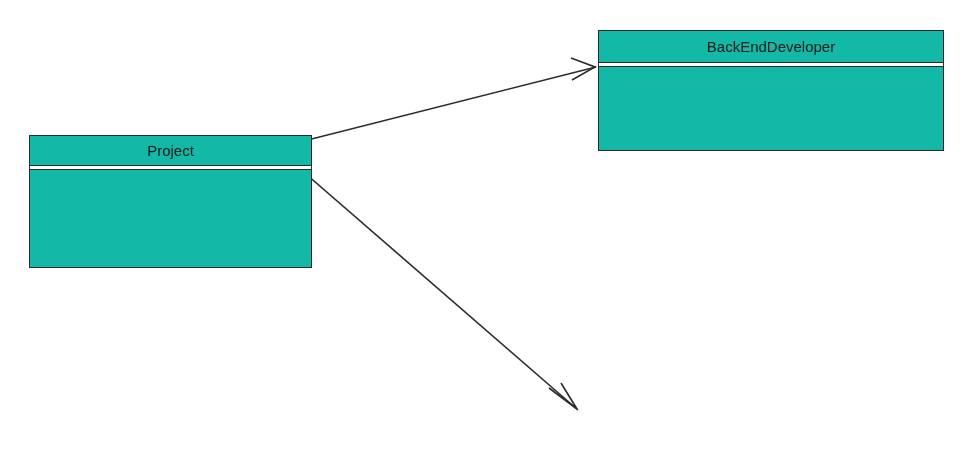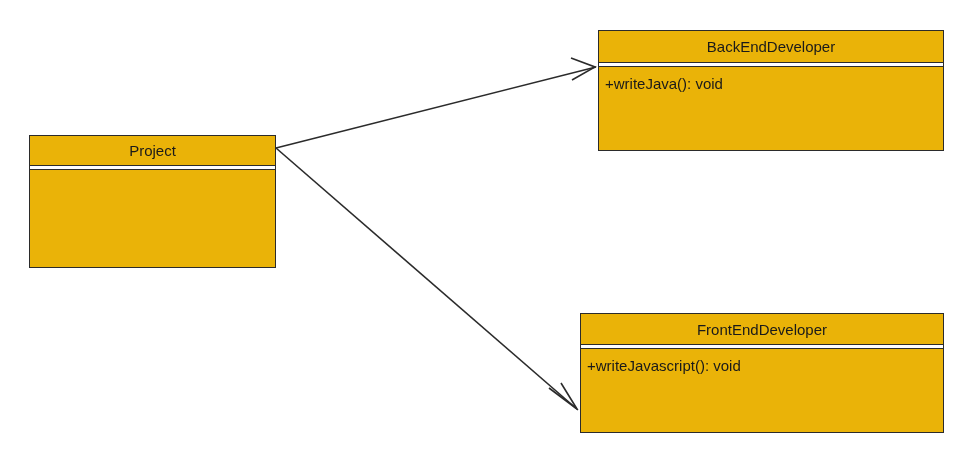--- a/index.html
+++ b/index.html
@@ -22,21 +22,21 @@
   #edges {
     position: absolute;
     left: 0;
     top: 0;
     width: 974px;
     height: 466px;
   }
   .uml-class {
     position: absolute;
     box-sizing: border-box;
-    background: #eab308;
+    background: #14b8a6;
     border: 1.6px solid #2b2b2b;
   }
   .uml-header {
     box-sizing: border-box;
     text-align: center;
     color: #1a1a1a;
     font-size: 15px;
     line-height: 1;
     display: flex;
     align-items: center;
@@ -54,21 +54,21 @@
     padding: 7px 6px 0 6px;
   }
   .uml-member {
     font-size: 15px;
     line-height: 1.35;
     color: #1a1a1a;
     white-space: nowrap;
   }
 
   
-  #class-project       { left: 29px;  top: 135px; width: 247px; height: 133px; }
+  #class-project       { left: 29px;  top: 135px; width: 283px; height: 133px; }
   #class-project .uml-header  { height: 30px; }
   #class-project .uml-members { height: 96px; }
 
   #class-backend       { left: 598px; top: 30px;  width: 346px; height: 121px; }
   #class-backend .uml-header  { height: 32px; }
   #class-backend .uml-members { height: 83px; }
 
   #class-frontend      { left: 580px; top: 313px; width: 364px; height: 120px; }
   #class-frontend .uml-header  { height: 31px; }
   #class-frontend .uml-members { height: 83px; }
@@ -90,26 +90,16 @@
   </svg>
 
   <div class="uml-class" id="class-project">
     <div class="uml-header">Project</div>
     <div class="uml-gap"></div>
   </div>
 
   <div class="uml-class" id="class-backend">
     <div class="uml-header">BackEndDeveloper</div>
     <div class="uml-gap"></div>
-    <div class="uml-members">
-      <div class="uml-member">+writeJava(): void</div>
-    </div>
   </div>
 
-  <div class="uml-class" id="class-frontend">
-    <div class="uml-header">FrontEndDeveloper</div>
-    <div class="uml-gap"></div>
-    <div class="uml-members">
-      <div class="uml-member">+writeJavascript(): void</div>
-    </div>
-  </div>
 
 </div>
 
 </body></html>

